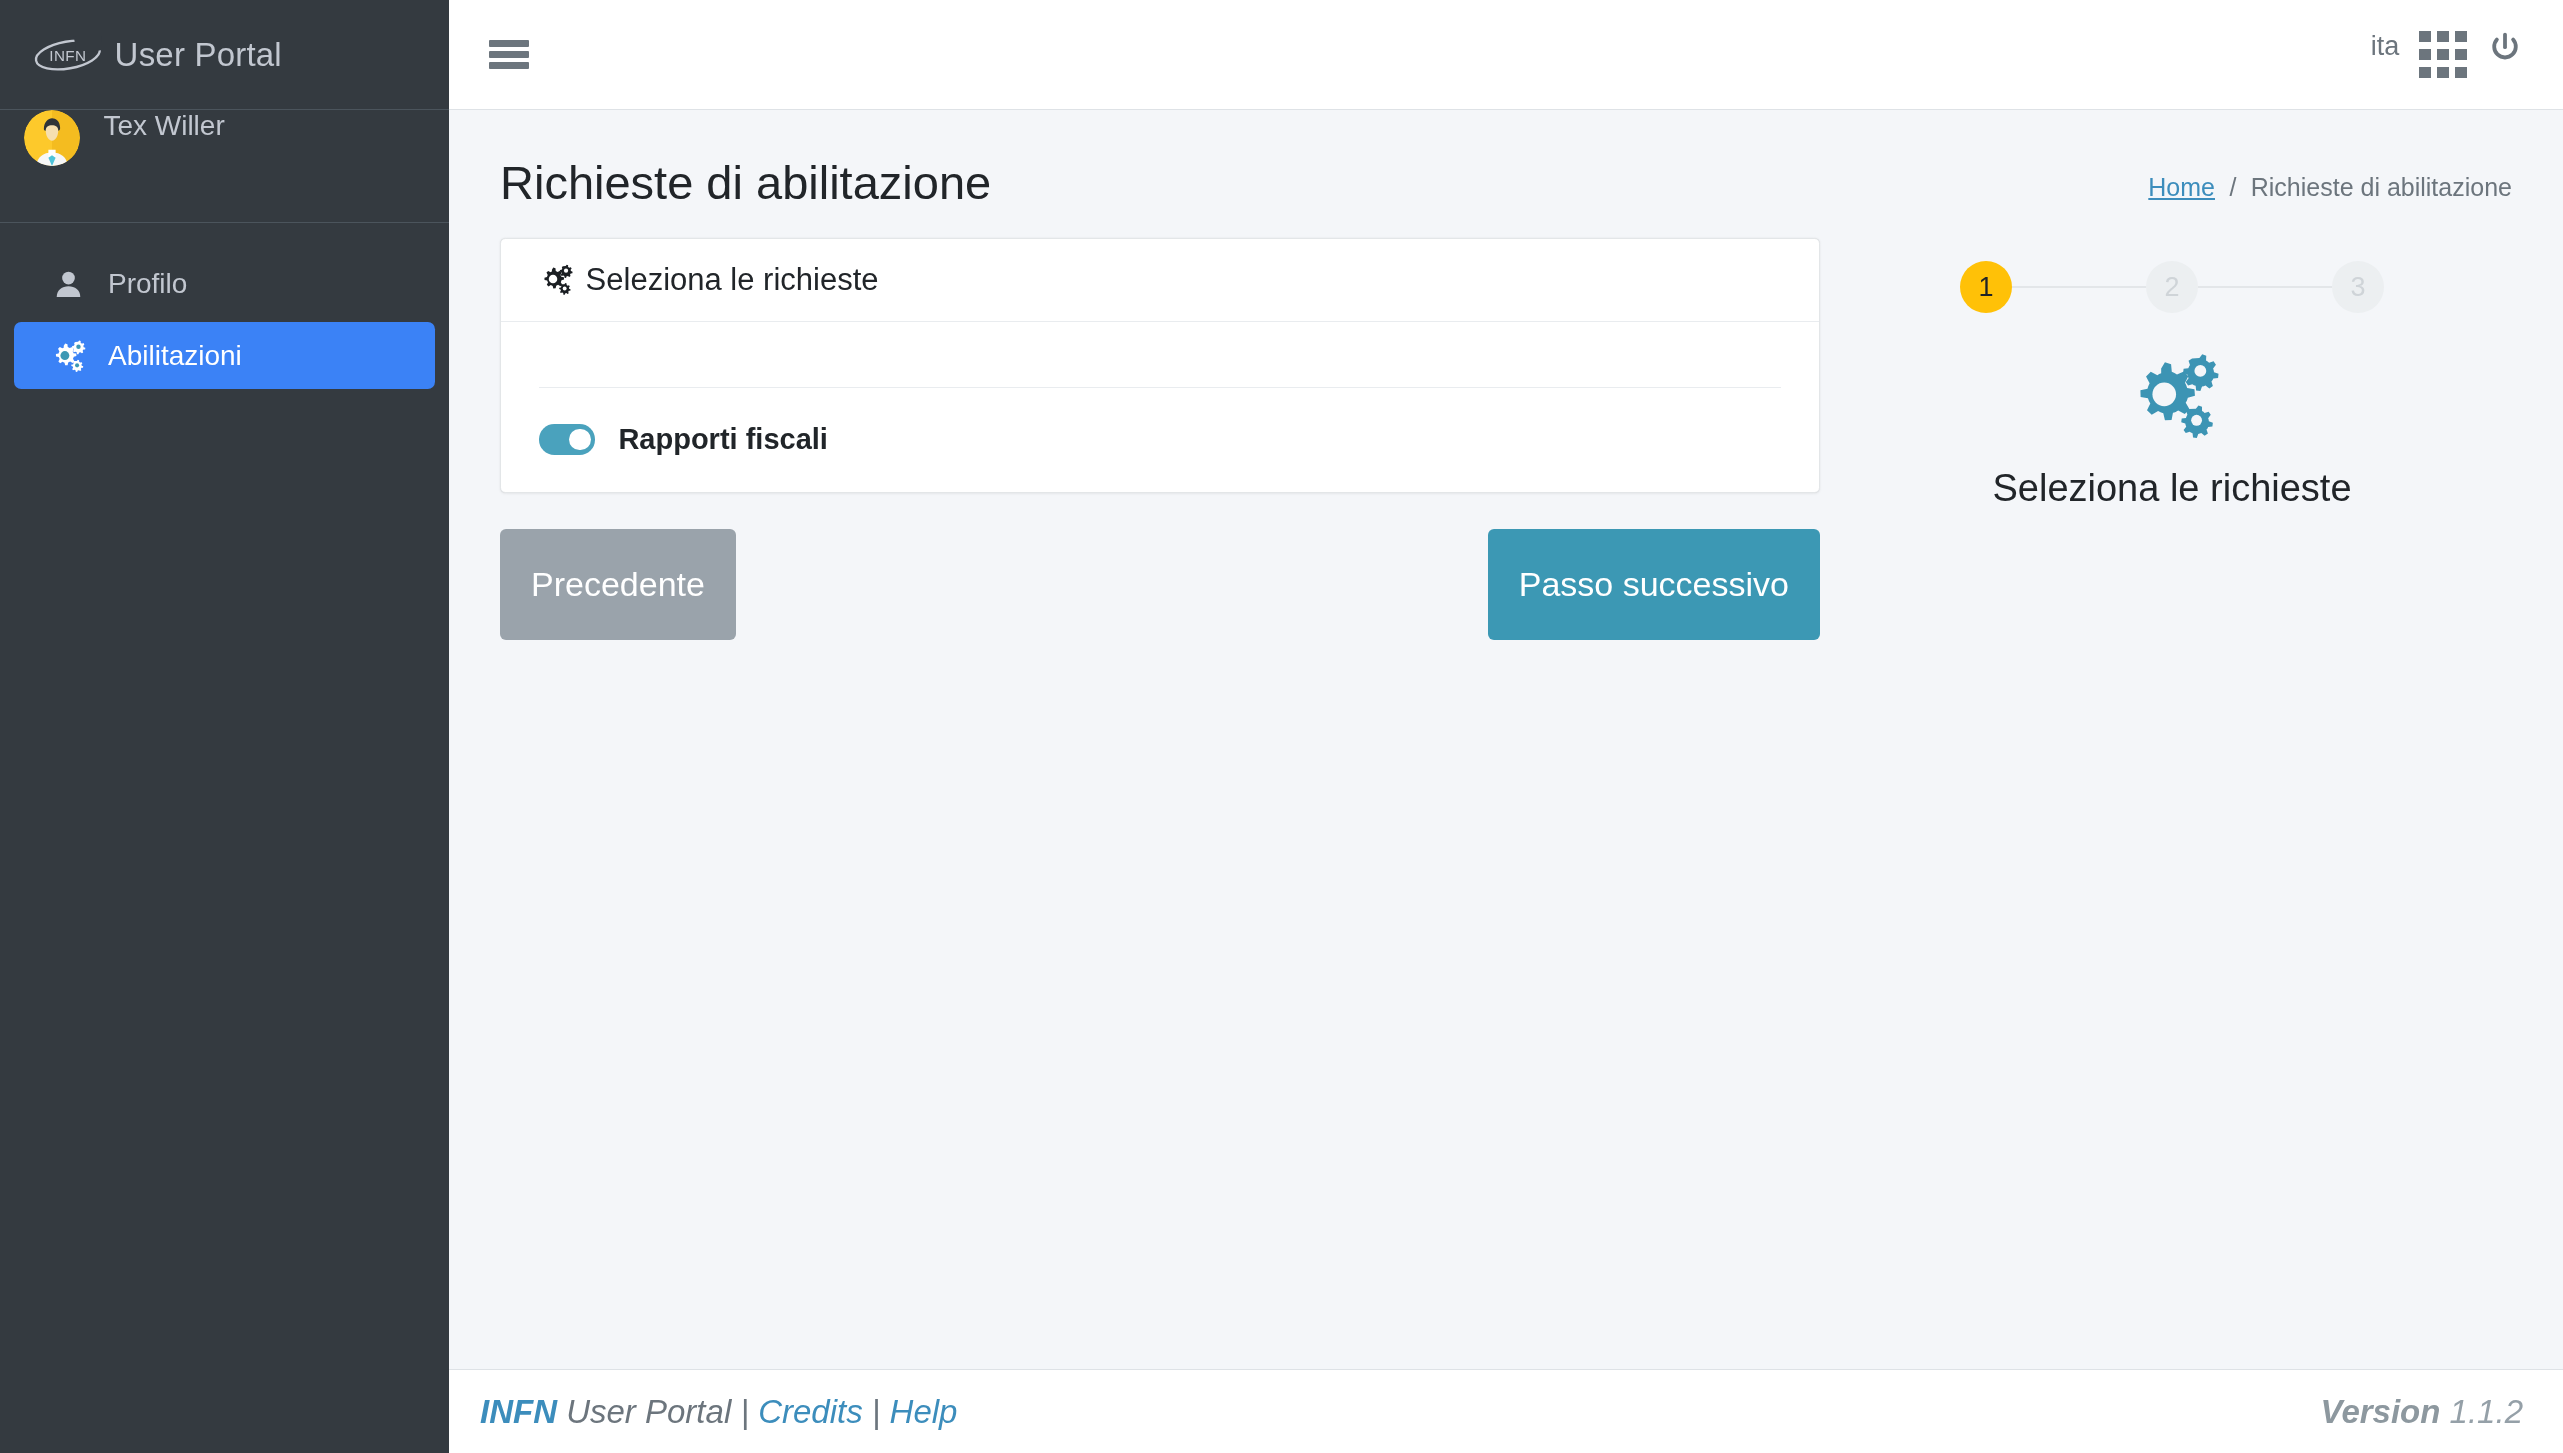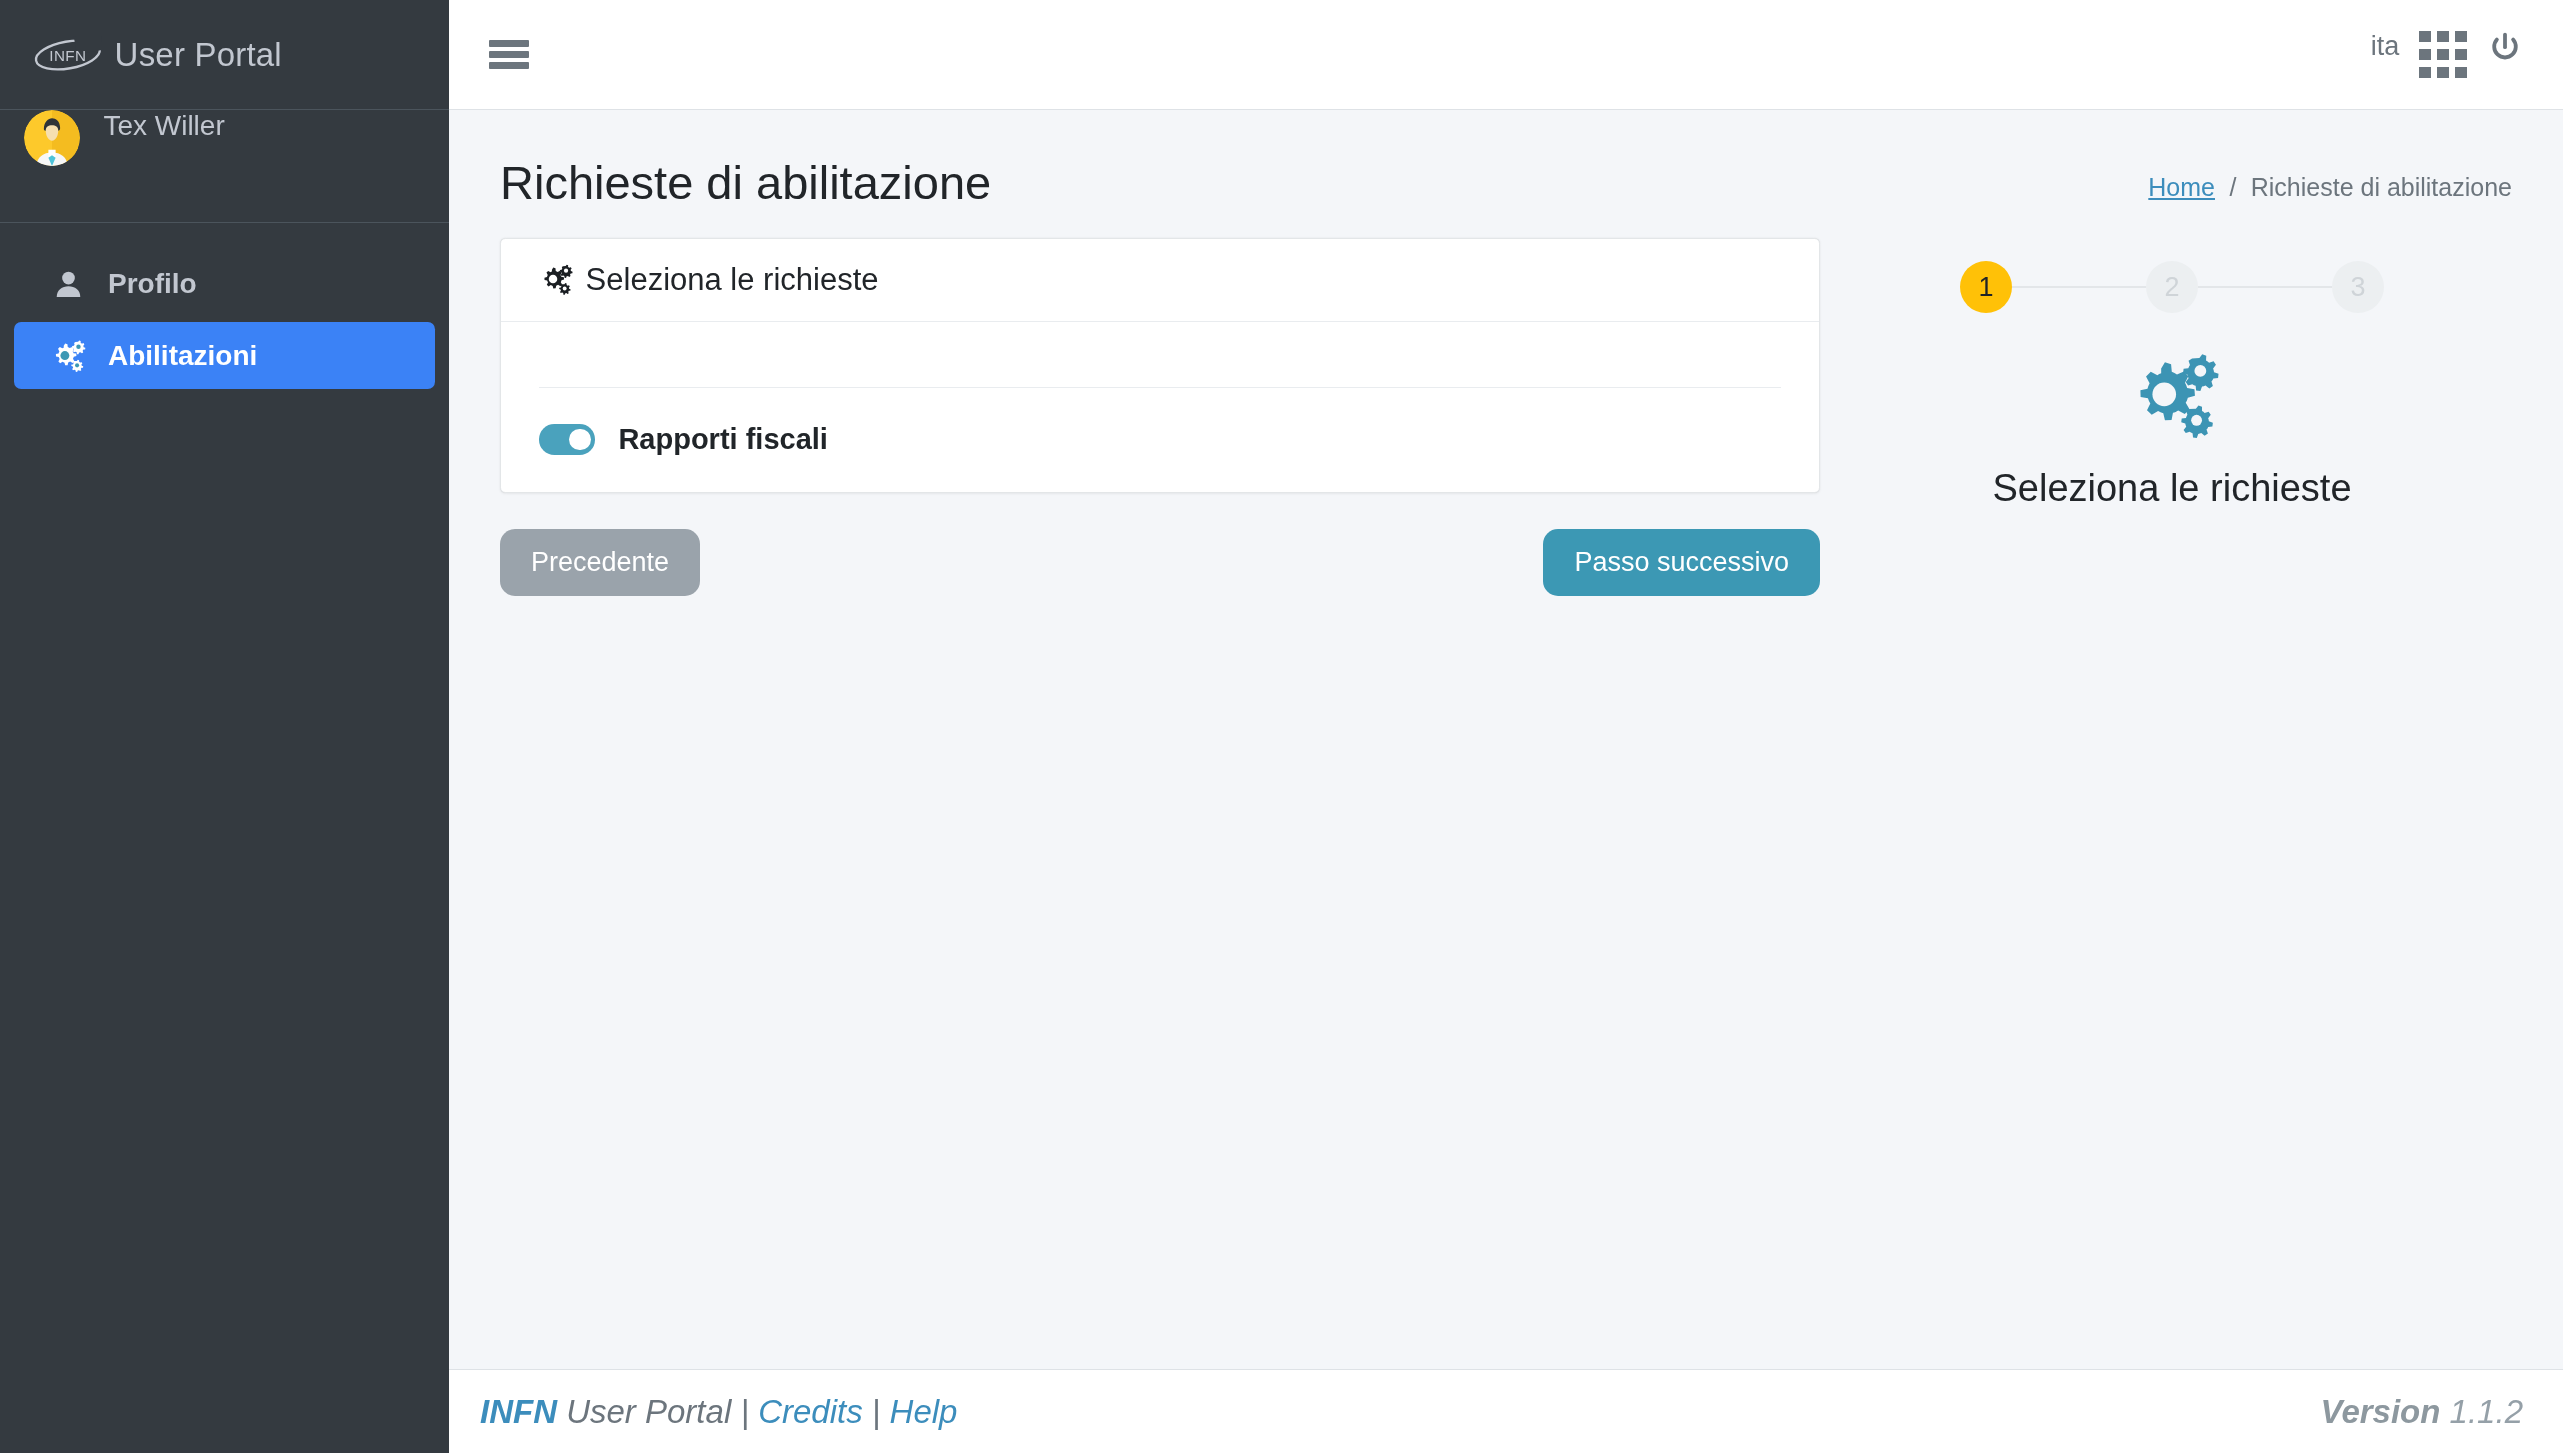--- a/index.html
+++ b/index.html
@@ -48,21 +48,20 @@
   .user-name { color: #c2c7d0; font-size: 28px; }
   .nav { padding-top: 27px; }
   .nav-item {
     display: flex; align-items: center;
     height: 67px;
     margin: 0 14.4px 5.4px 14.4px;
     padding-left: 36px;
     border-radius: 7.2px;
     color: #c2c7d0;
     font-size: 28px;
-    font-weight: bold;
   }
   .nav-item.active { background: #3b82f6; color: #fff; }
   .nav-icon { width: 36px; height: 36px; margin-right: 21.6px; flex: 0 0 36px; display:flex; align-items:center; justify-content:center;}
 
   
   .main-wrap {
     flex: 1 1 auto;
     display: flex; flex-direction: column;
     height: 1454px;
     background: #f4f6f9;
@@ -138,23 +137,23 @@
   }
   .switch-label { font-size: 29px; font-weight: bold; color: #212529; }
   .switch-desc {
     font-size: 26px; color: #6c757d; line-height: 1.45;
     margin-top: 21.6px; max-width: 1163px;
   }
   .switch-divider { height: 0.9px; background: #e9ecef; margin: 31px 0 32px 0; }
 
   .btn-row { display: flex; align-items: center; margin-top: 36px; width: 1320px; }
   .btn {
-    border: none; border-radius: 15px;
-    font-size: 27px; color: #fff;
-    padding: 18px 31px;
+    border: none; border-radius: 6px;
+    font-size: 34px; color: #fff;
+    padding: 36px 31px;
     font-family: "Liberation Sans", sans-serif;
     cursor: pointer;
   }
   .btn-prev { background: #9aa3ab; }
   .btn-next { background: #3c98b4; margin-left: auto; }
 
   
   .stepper { display: flex; align-items: center; width: 424px; }
   .step {
     width: 52px; height: 52px; border-radius: 50%;

